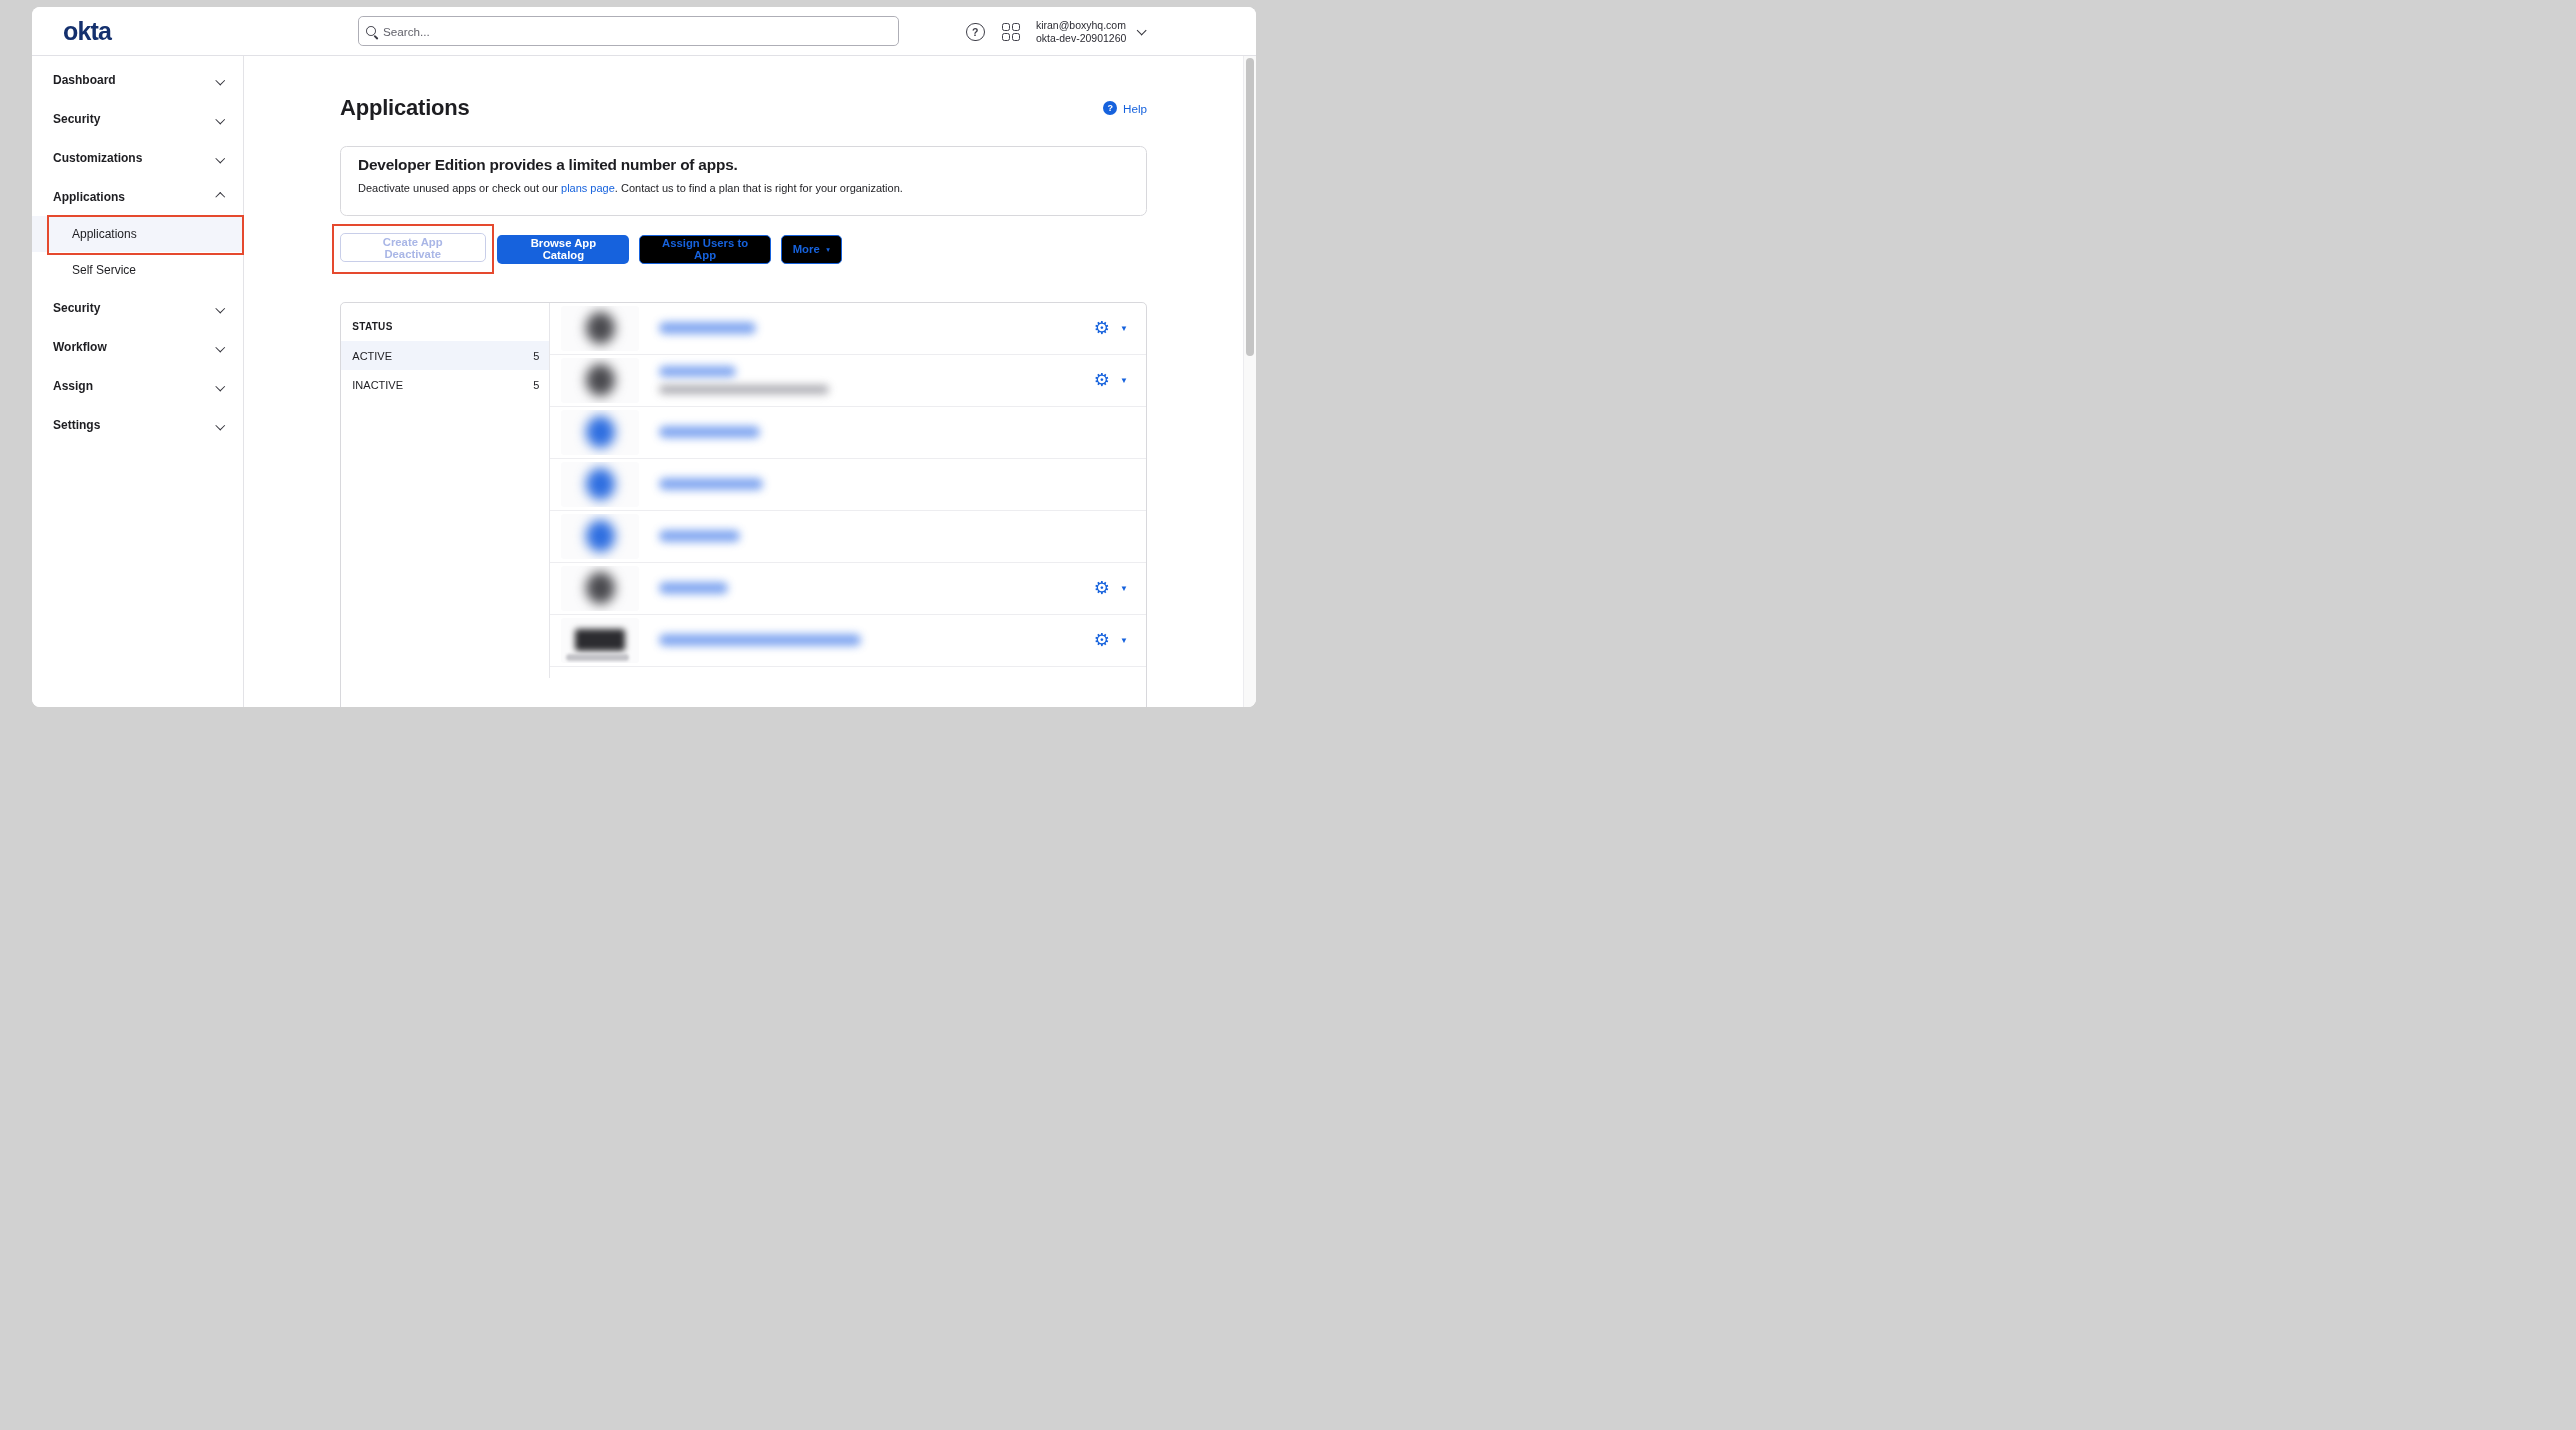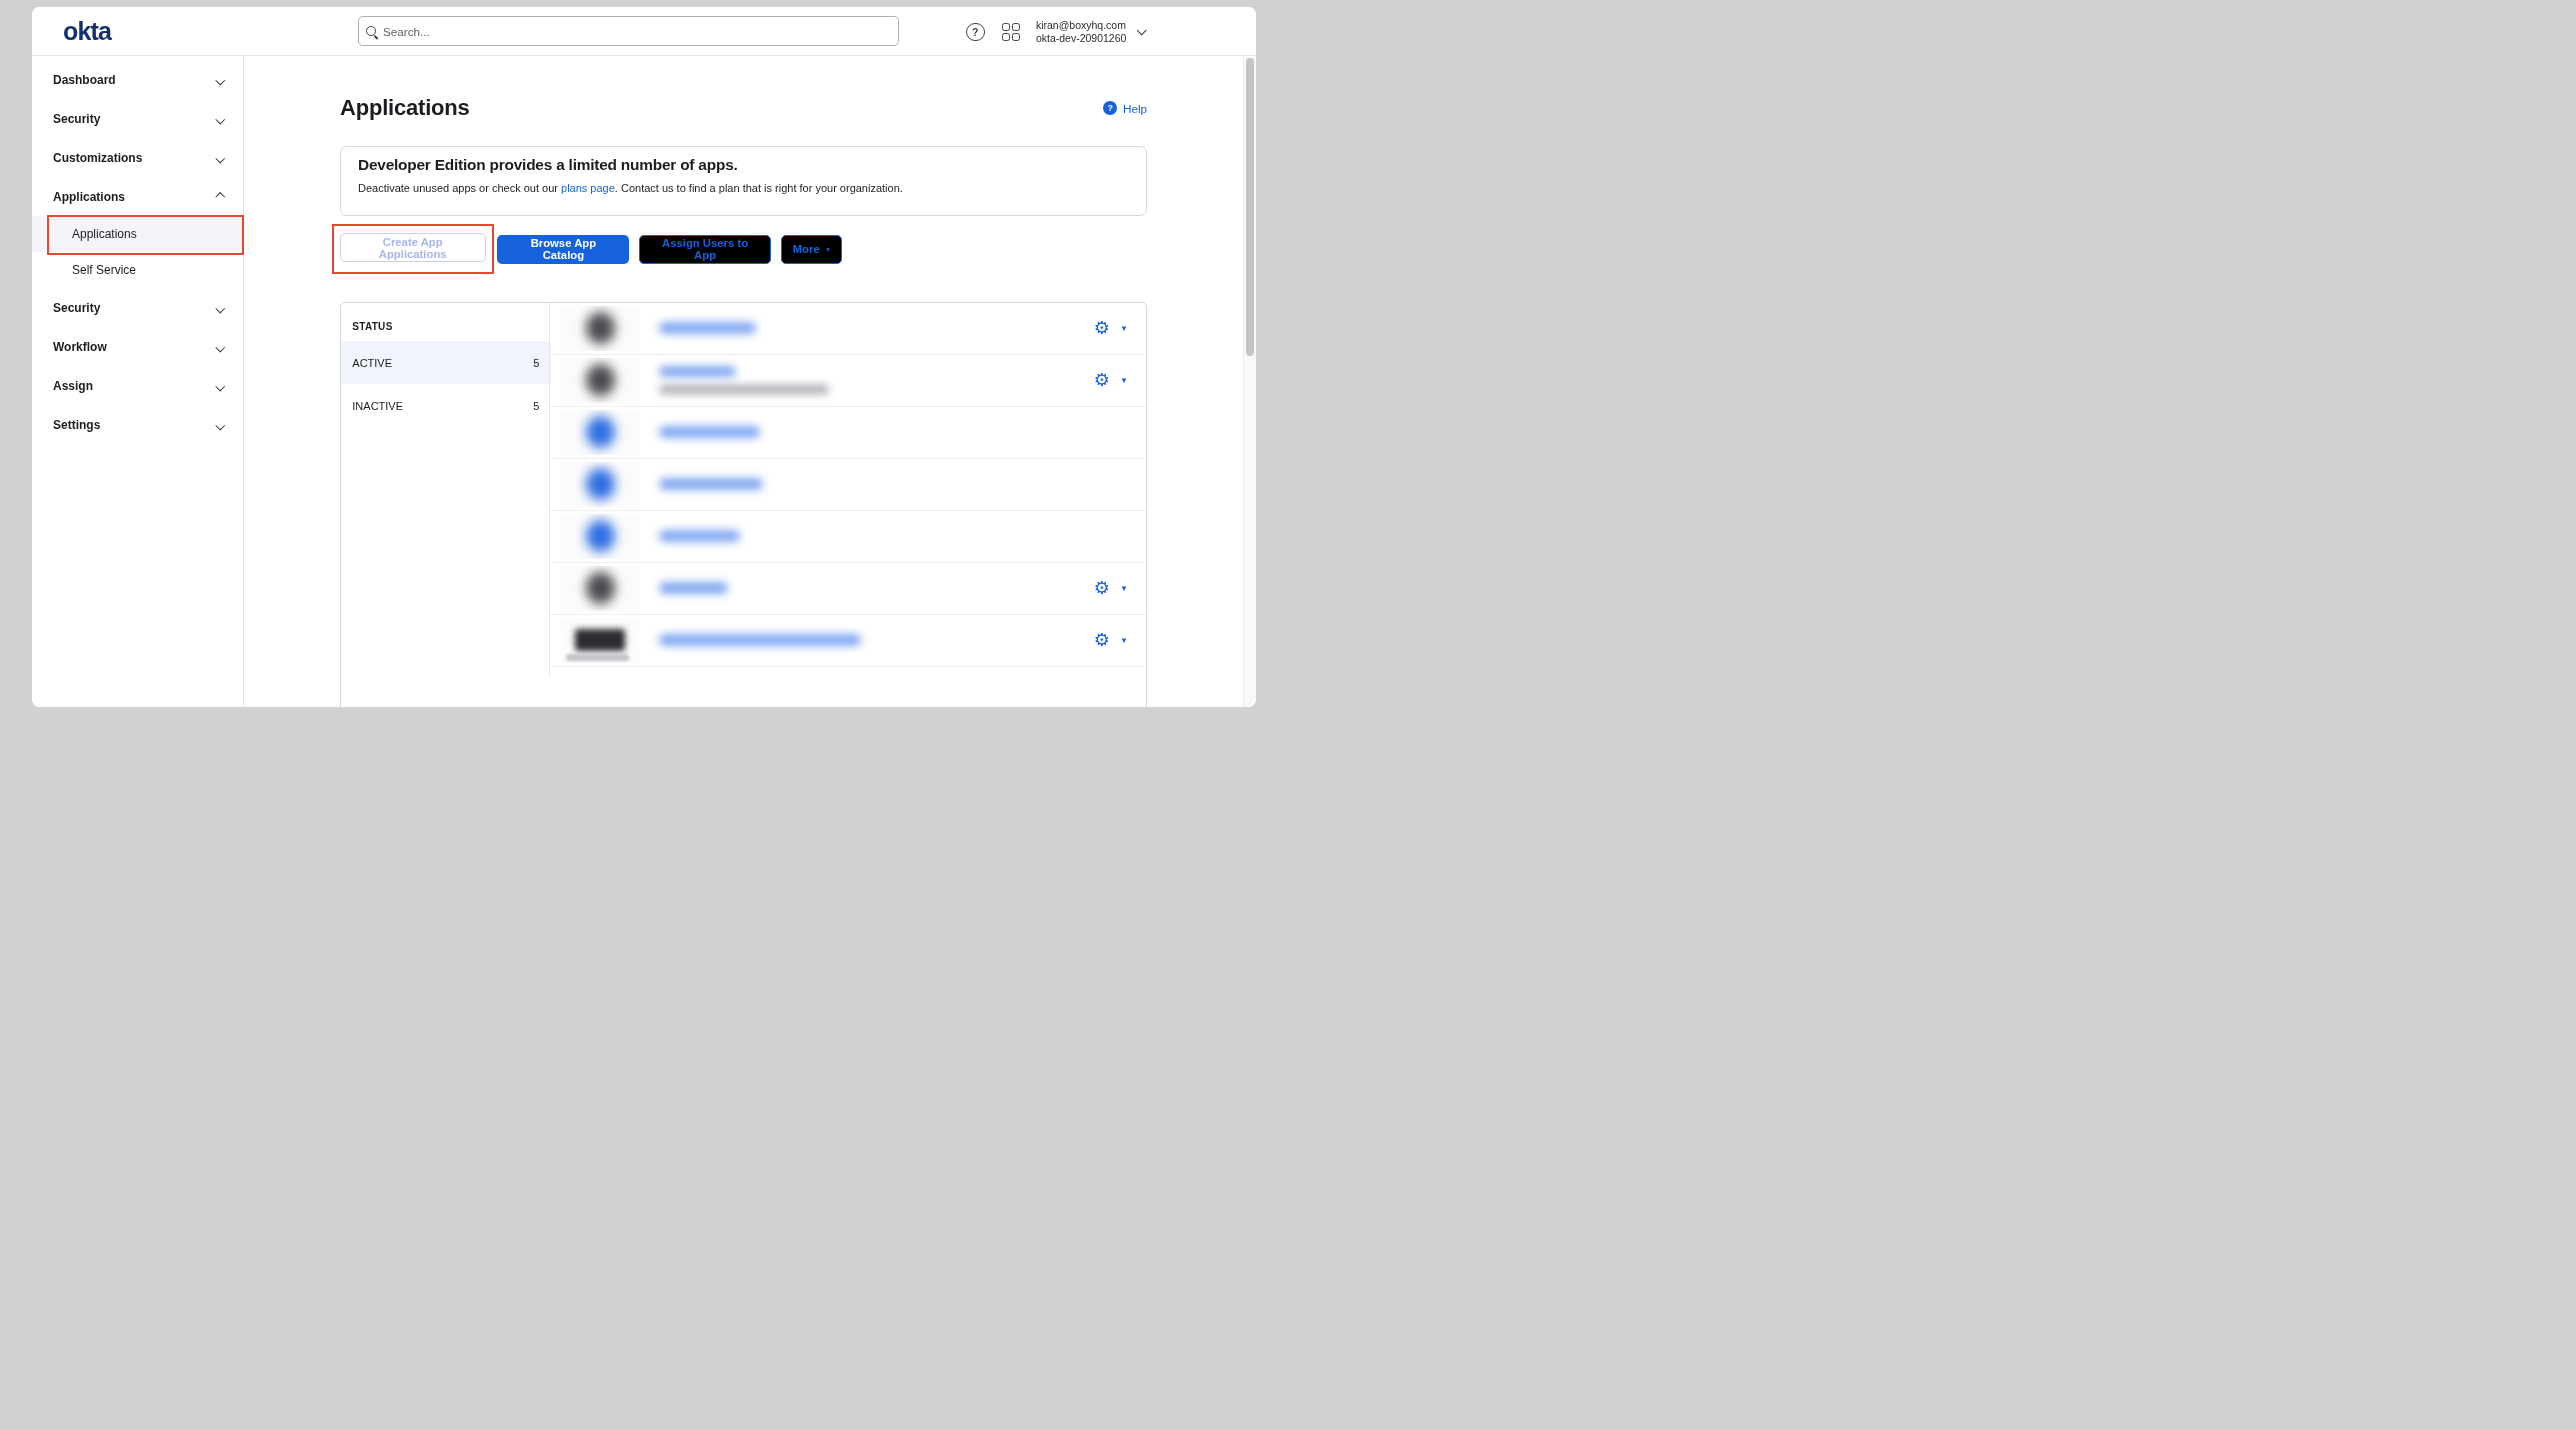--- a/index.html
+++ b/index.html
@@ -85,21 +85,21 @@
   .panel-head { height:48px; background:#f4f4f6; border-bottom:0.8px solid #d8d8dc;
                 display:flex; align-items:center; padding-left:20px; }
   .p-search { width:195px; height:27.5px; background:#fff; border:0.8px solid #bcbcc3;
               border-radius:4.9px; display:flex; align-items:center; padding:0 8px; gap:6.5px; }
   .p-search input { border:none; outline:none; flex:1; font-size:11.3px; color:#1d1d21;
                     font-family:inherit; background:transparent; }
   .p-search input::placeholder { color:#8d8d95; }
   .panel-body { display:flex; height:375px; }
   .filters { width:209px; border-right:0.8px solid #e6e6ea; padding-top:18px; flex:none; }
   .f-head { padding:0 9.7px 9.7px 11.3px; font-size:10px; font-weight:700; letter-spacing:0.3px; }
-  .f-row { height:43px; display:flex; align-items:center; padding:0 9.7px 0 11.3px;
+  .f-row { height:29px; display:flex; align-items:center; padding:0 9.7px 0 11.3px;
            font-size:11px; cursor:pointer; }
   .f-row.selected { background:#f1f4fb; }
   .f-count { margin-left:auto; }
 
   .rows { flex:1; }
   .app-row { position:relative; height:52px; border-bottom:0.8px solid #ededf0;
              display:flex; align-items:center; }
   .icon-cell { position:relative; width:78px; height:45px; margin-left:11.3px; border-radius:3.2px;
                background:#fbfbfc; overflow:hidden; display:flex; align-items:center;
                justify-content:center; flex:none; }
@@ -201,21 +201,21 @@
         </div>
       </div>
 
       <div class="banner">
         <h3>Developer Edition provides a limited number of apps.</h3>
         <p><span>Deactivate unused apps or check out our </span><a>plans page</a><span>. Contact us to find a plan that is right for your organization.</span></p>
       </div>
 
       <div class="actions">
         <div class="btn-annotation">
-          <button class="btn btn-disabled">Create App Applications</button>
+          <button class="btn btn-disabled">Create App Deactivate</button>
         </div>
         <button class="btn btn-primary">Browse App Catalog</button>
         <button class="btn btn-outline btn-assign">Assign Users to App</button>
         <button class="btn btn-outline btn-more">
           <span>More</span>
           <span class="dcaret">▾</span>
         </button>
       </div>
 
       <div class="panel">

